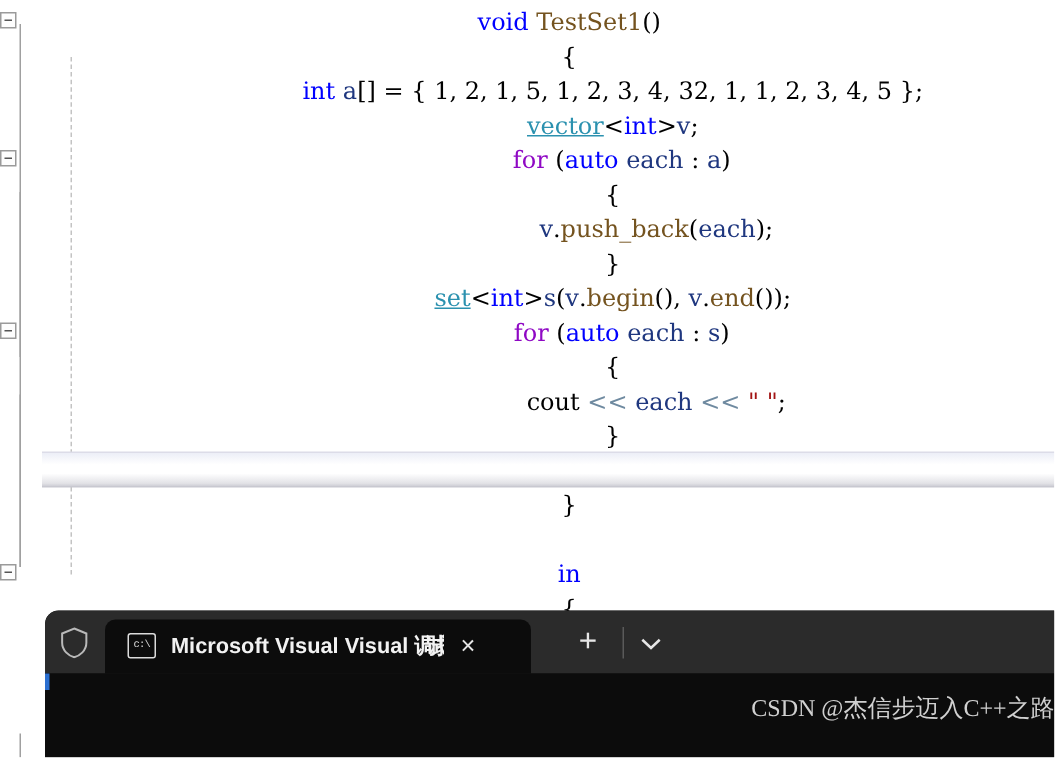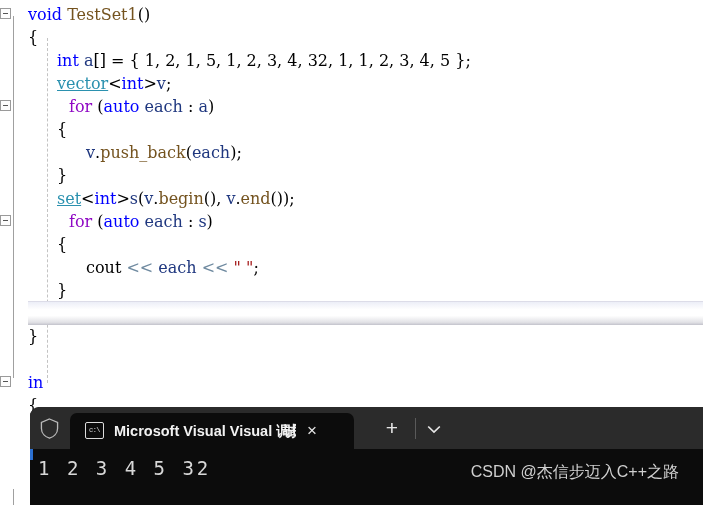--- a/index.html
+++ b/index.html
@@ -4,21 +4,21 @@
 <style>
   html,body{margin:0;padding:0;}
   body{
     width:703px;height:505px;overflow:hidden;
     background:#ffffff;
     font-family:"DejaVu Serif", serif;
   }
   #root{position:relative;width:703px;height:505px;overflow:hidden;background:#fff;}
 
   
-  .editor{position:absolute;left:0;top:0;width:566px;height:505px;background:#ffffff;}
+  .editor{position:absolute;left:0;top:0;width:566px;height:505px;background:#ffffff;text-align:center;}
   .gutter{position:absolute;left:0;top:0;width:28px;height:505px;background:#ffffff;}
   .indent-rail{position:absolute;left:13px;width:1px;background:#a0a0a0;}
   .collapse{
     position:absolute;left:0px;width:11px;height:11px;
     border:1px solid #9a9a9a;background:#fdfdfd;box-sizing:border-box;
   }
   .collapse::before{
     content:"";position:absolute;left:2px;top:4px;width:5px;height:1px;background:#555;
   }
   .dash-guide{position:absolute;left:47px;width:0;border-left:1px dashed #c3c3c3;}
@@ -93,22 +93,22 @@
   .term-body{
     position:absolute;left:0;top:42px;width:673px;height:56px;background:#0c0c0c;
   }
   .term-cursor{position:absolute;left:0;top:0;width:3px;height:11px;background:#2b6fd0;}
   .term-out{
     position:absolute;left:8px;top:8px;
     font-family:"DejaVu Sans Mono", monospace;font-size:19px;color:#d8d8d8;
     white-space:pre;letter-spacing:3px;
   }
   .watermark{
-    position:absolute;right:24px;top:13px;
-    font-family:Liberation Sans, sans-serif;font-size:16px;color:#d0d0d0;
+    position:absolute;right:0;top:13px;
+    font-family:Liberation Serif, serif;font-size:16px;color:#d0d0d0;
     white-space:nowrap;
   }
 </style>
 </head>
 <body>
 
 <div id="root">
 
   <div class="editor">
 
@@ -167,18 +167,17 @@
       <div class="vdiv"></div>
       <div class="chev">
         <svg width="14" height="9" viewBox="0 0 14 9" style="vertical-align:middle;">
           <path d="M1.2 1.5 L7 7 L12.8 1.5" fill="none" stroke="#e6e6e6" stroke-width="1.7"></path>
         </svg>
       </div>
     </div>
 
     <div class="term-body">
       <div class="term-cursor"></div>
-      <div class="term-out">1 2 3 4 5 32</div>
       <div class="watermark">CSDN @杰信步迈入C++之路</div>
     </div>
   </div>
 
 </div>
 
 </body></html>

